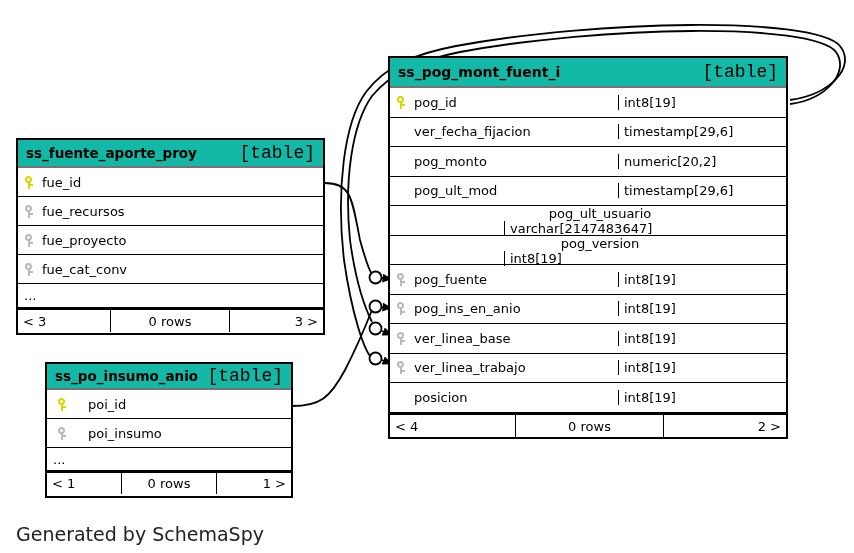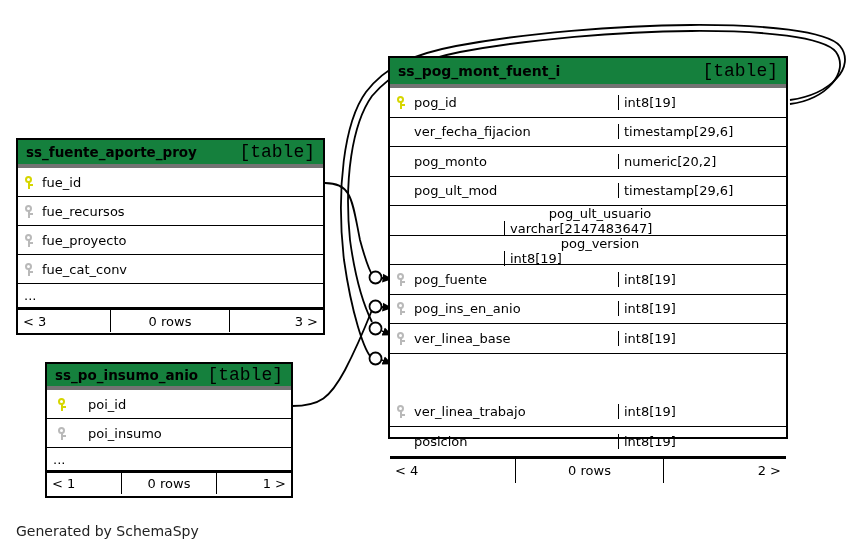--- a/index.html
+++ b/index.html
@@ -10,21 +10,21 @@
   }
   #canvas{position:absolute;left:0;top:0;width:854px;height:553px;}
   svg.edges{position:absolute;left:0;top:0;width:854px;height:553px;pointer-events:none;}
 
   .table-box{
     position:absolute;background:#ffffff;border:2px solid #000000;
     box-sizing:border-box;z-index:5;
   }
   .tbl-header{
     display:flex;align-items:center;justify-content:space-between;
-    background:#15803d;border-bottom:4px solid #737373;
+    background:#14b8a6;border-bottom:2px solid #737373;
     padding:0 8px;box-sizing:border-box;
   }
   .tbl-name{font-weight:bold;font-size:13.5px;color:#000;letter-spacing:0px;}
   .tbl-tag{font-size:18px;color:#000;font-family:Liberation Mono, monospace;}
 
   .col-row{
     display:flex;align-items:center;border-bottom:1px solid #000000;
     box-sizing:border-box;
   }
   .col-row:last-of-type{border-bottom:none;}
@@ -59,21 +59,21 @@
   }
   .footer-cell{
     display:flex;align-items:center;font-size:13px;color:#000;box-sizing:border-box;
     padding:0 5px;
   }
   .fc-left{justify-content:flex-start;}
   .fc-mid{justify-content:center;border-left:1px solid #000;border-right:1px solid #000;}
   .fc-right{justify-content:flex-end;}
 
   #footnote{
-    position:absolute;left:16px;top:523px;font-size:14px;color:#222;
+    position:absolute;left:16px;top:523px;font-size:19px;color:#222;
   }
 </style>
 </head>
 <body>
 
 <div id="canvas">
 
   <svg class="edges" viewBox="0 0 854 553" xmlns="http://www.w3.org/2000/svg">
     <defs>
       <marker id="arrowFilled" markerWidth="11" markerHeight="11" refX="9.5" refY="5" orient="auto" markerUnits="userSpaceOnUse">
@@ -290,21 +290,21 @@
       <div class="col-name-cell">
         <span class="keyicon key-fk">
           <span class="kring"></span>
             <span class="kstem"></span>
             <span class="ktooth"></span>
         </span>
         <span class="col-label">ver_linea_base</span>
       </div>
       <div class="col-type-cell" style="width:168px;">int8[19]</div>
     </div>
-    <div class="col-row" style="height:29.5px;margin-top:44px;">
+    <div class="col-row" style="height:29.5px;">
       <div class="col-name-cell">
         <span class="keyicon key-fk">
           <span class="kring"></span>
             <span class="kstem"></span>
             <span class="ktooth"></span>
         </span>
         <span class="col-label">ver_linea_trabajo</span>
       </div>
       <div class="col-type-cell" style="width:168px;">int8[19]</div>
     </div>

